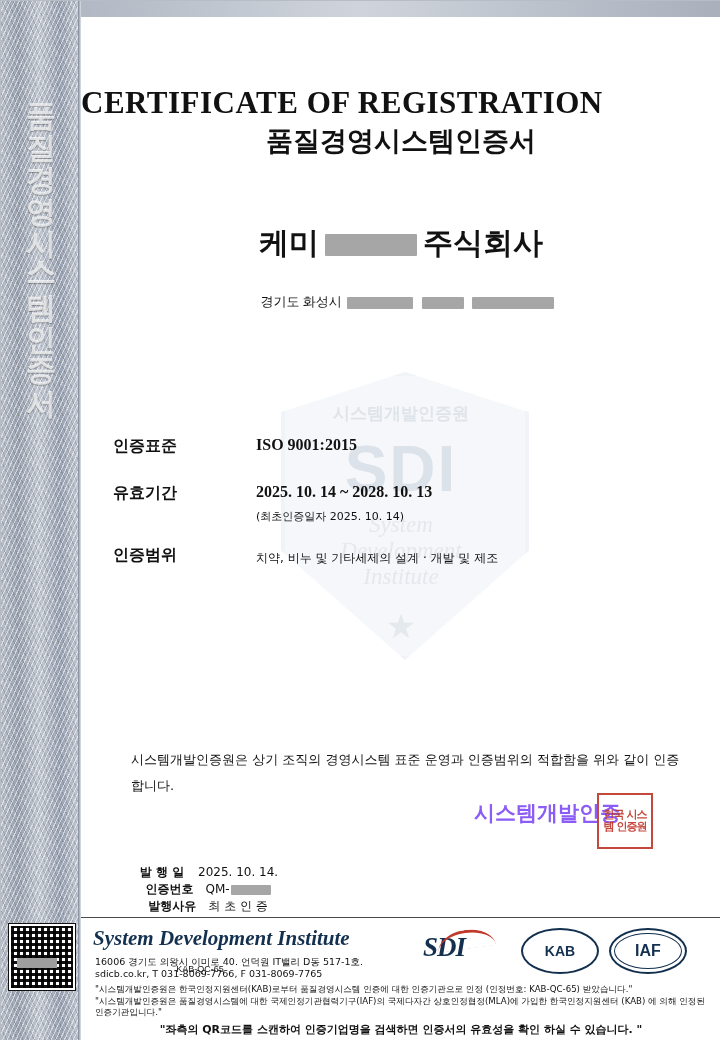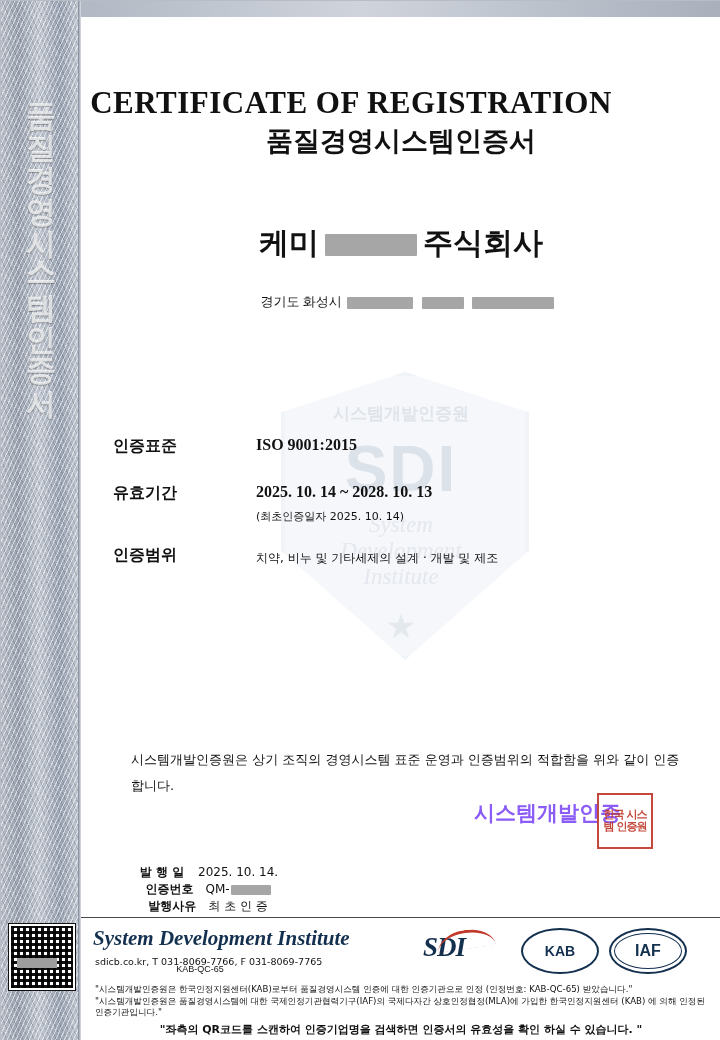--- a/index.html
+++ b/index.html
@@ -81,21 +81,21 @@
     color:#a7b6c8;font-size:23px;font-style:italic;font-family:"Liberation Serif",serif;
     line-height:26px;
   }
   .wm-star{
     position:absolute;left:132px;top:238px;width:36px;height:36px;
     color:#a9b8ca;font-size:34px;line-height:34px;text-align:center;
   }
 
   
   .title-en{
-    position:absolute;left:0;top:68px;width:540px;text-align:center;
+    position:absolute;left:0;top:68px;width:540px;text-align:left;
     font-size:31px;font-weight:700;letter-spacing:.5px;color:#111;
     font-family:"Liberation Serif", serif;
   }
   .title-ko{
     position:absolute;left:0;top:106px;width:640px;text-align:center;
     font-size:27px;font-weight:700;color:#111;
     font-family:"DejaVu Sans", sans-serif;
   }
   .company{
     position:absolute;left:0;top:206px;width:640px;text-align:center;
@@ -284,20 +284,21 @@
       </div>
     </div>
 
     <div class="footer">
 
       <div class="qr"></div>
       <div class="qr-redact"></div>
 
       <div class="sdi-name">System Development Institute</div>
       <div class="sdi-addr">
+        <div>16006 경기도 의왕시 이미로 40. 언덕원 IT밸리 D동 517-1호.</div>
         <div>sdicb.co.kr,  T 031-8069-7766,  F 031-8069-7765</div>
       </div>
 
       <div class="logos">
         <div class="logo-sdi">
           <span class="swoosh"></span>
           <span>SDI</span>
         </div>
         <div class="logo-kab">
           <span>KAB</span>

